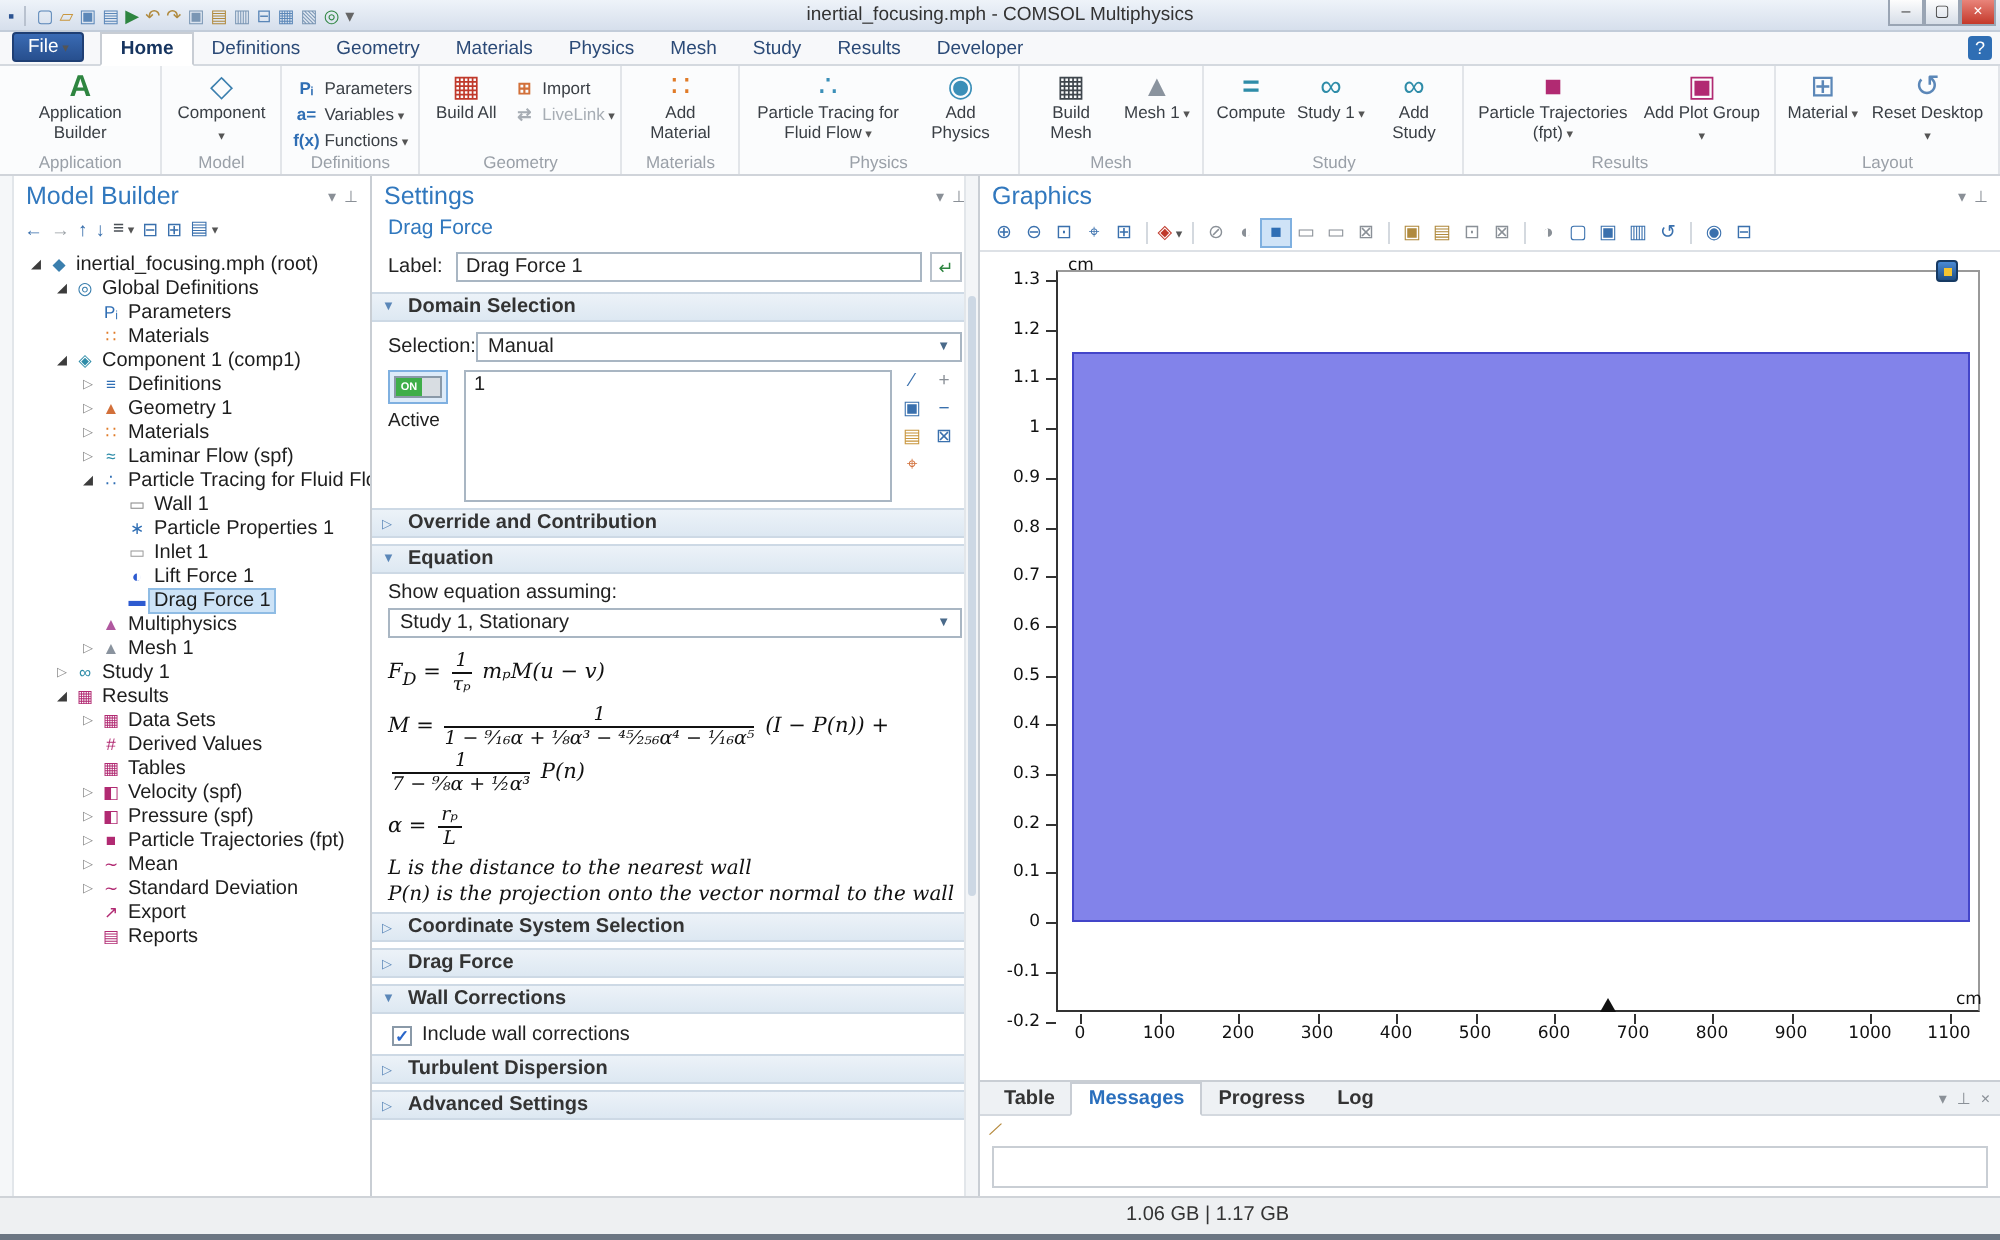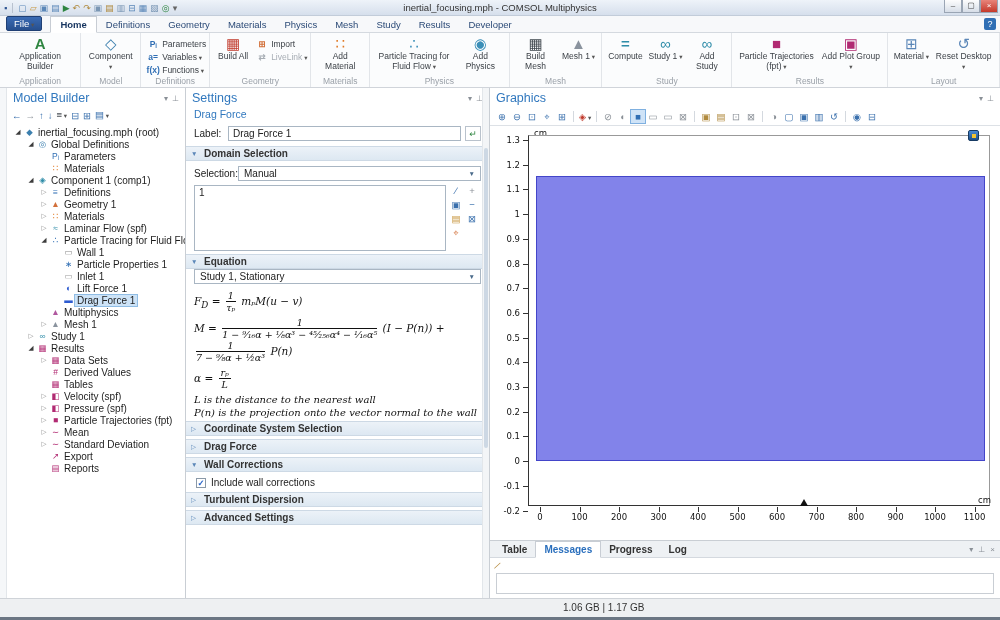--- a/index.html
+++ b/index.html
@@ -496,39 +496,52 @@
       <span class="stext">Domain Selection</span>
     </div>
     <div class="selrow">
       <span class="sel-cap">Selection:</span>
       <span class="dropdown">
         <span>Manual</span>
         <span class="dd-caret">▼</span>
       </span>
     </div>
     <div class="domsel">
+      <div class="active-col">
+        <span class="toggle-wrap">
+          <span class="toggle">
+            <span class="tg-on">ON</span>
+          </span>
+        </span>
+        <div class="active-label">Active</div>
+      </div>
       <div class="sel-list">
         <span>1</span>
       </div>
       <div class="sel-tools" id="sel-tools">
           <span class="sel-tool" style="color: rgb(58, 112, 173);">∕</span>
           <span class="sel-tool" style="color: rgb(138, 144, 151);">+</span>
           <span class="sel-tool" style="color: rgb(58, 112, 173);">▣</span>
           <span class="sel-tool" style="color: rgb(58, 112, 173);">−</span>
           <span class="sel-tool" style="color: rgb(201, 151, 63);">▤</span>
           <span class="sel-tool" style="color: rgb(58, 112, 173);">⊠</span>
           <span class="sel-tool" style="color: rgb(210, 112, 58);">⌖</span>
         </div>
     </div>
 
+    <div class="sec">
+      <span class="sarr">▷</span>
+      <span class="stext">Override and Contribution</span>
+    </div>
 
     <div class="sec">
       <span class="sarr">▼</span>
       <span class="stext">Equation</span>
     </div>
+    <div class="show-cap">Show equation assuming:</div>
     <div class="dd2">
       <span class="dropdown">
         <span>Study 1, Stationary</span>
         <span class="dd-caret">▼</span>
       </span>
     </div>
     <div class="eq-area">
       <div class="eqline">
         <span>F</span><sub>D</sub><span> = </span><span class="frac"><span class="num">1</span><span class="den">τₚ</span></span><span> mₚM(u − v)</span>
       </div>

